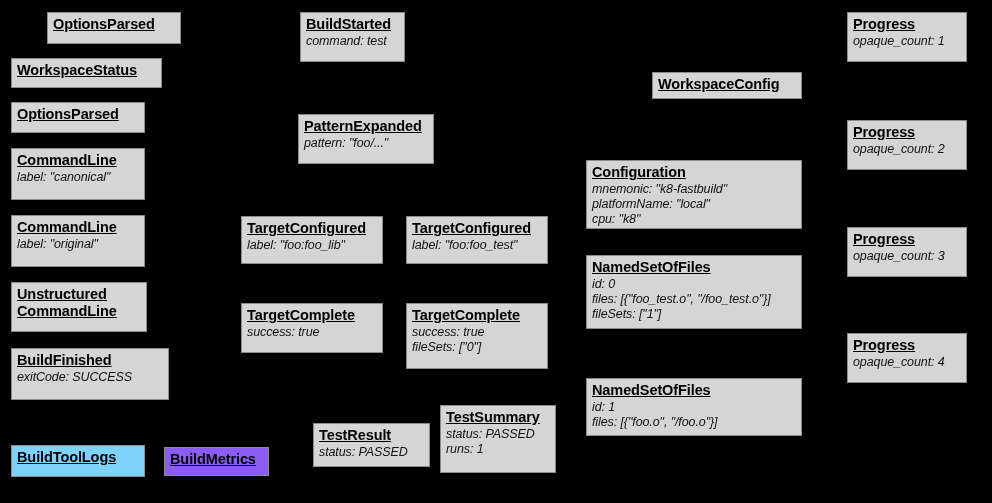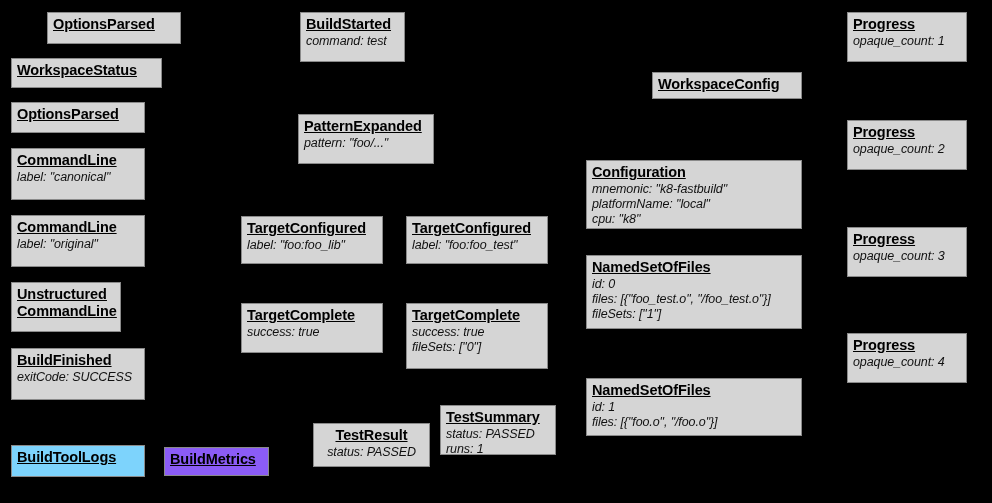--- a/index.html
+++ b/index.html
@@ -68,24 +68,24 @@
       <span class="fields">
         <span class="field">label: "canonical"</span>
       </span>
     </div>
     <div class="node" style="left: 11px; top: 215px; width: 134px; height: 52px; background: rgb(213, 213, 213); border-color: rgb(138, 138, 138);">
       <span class="title">CommandLine</span>
       <span class="fields">
         <span class="field">label: "original"</span>
       </span>
     </div>
-    <div class="node" style="left: 11px; top: 282px; width: 110px; height: 50px; background: rgb(213, 213, 213); border-color: rgb(138, 138, 138); text-decoration: underline;">
+    <div class="node" style="left: 11px; top: 282px; width: 136px; height: 50px; background: rgb(213, 213, 213); border-color: rgb(138, 138, 138); text-decoration: underline;">
       <span class="title wrap">Unstructured CommandLine</span>
     </div>
-    <div class="node" style="left: 11px; top: 348px; width: 134px; height: 52px; background: rgb(213, 213, 213); border-color: rgb(138, 138, 138);">
+    <div class="node" style="left: 11px; top: 348px; width: 158px; height: 52px; background: rgb(213, 213, 213); border-color: rgb(138, 138, 138);">
       <span class="title">BuildFinished</span>
       <span class="fields">
         <span class="field">exitCode: SUCCESS</span>
       </span>
     </div>
     <div class="node" style="left: 11px; top: 445px; width: 134px; height: 32px; background: #7dd3fc; border-color: rgb(138, 138, 138);">
       <span class="title">BuildToolLogs</span>
     </div>
     <div class="node" style="left: 164px; top: 447px; width: 105px; height: 29px; background: #8b5cf6; border-color: rgb(138, 138, 138);">
       <span class="title">BuildMetrics</span>
@@ -120,27 +120,27 @@
         <span class="field">success: true</span>
       </span>
     </div>
     <div class="node" style="left: 406px; top: 303px; width: 142px; height: 66px; background: rgb(213, 213, 213); border-color: rgb(138, 138, 138);">
       <span class="title">TargetComplete</span>
       <span class="fields">
         <span class="field">success: true</span>
         <span class="field">fileSets: ["0"]</span>
       </span>
     </div>
-    <div class="node" style="left: 313px; top: 423px; width: 117px; height: 44px; background: rgb(213, 213, 213); border-color: rgb(138, 138, 138); text-align: center;">
+    <div class="node" style="left: 313px; top: 423px; width: 117px; height: 44px; background: rgb(213, 213, 213); border-color: rgb(138, 138, 138);">
       <span class="title">TestResult</span>
       <span class="fields">
         <span class="field">status: PASSED</span>
       </span>
     </div>
-    <div class="node" style="left: 440px; top: 405px; width: 116px; height: 50px; background: rgb(213, 213, 213); border-color: rgb(138, 138, 138);">
+    <div class="node" style="left: 440px; top: 405px; width: 116px; height: 68px; background: rgb(213, 213, 213); border-color: rgb(138, 138, 138);">
       <span class="title">TestSummary</span>
       <span class="fields">
         <span class="field">status: PASSED</span>
         <span class="field">runs: 1</span>
       </span>
     </div>
     <div class="node" style="left: 652px; top: 72px; width: 150px; height: 27px; background: rgb(213, 213, 213); border-color: rgb(138, 138, 138);">
       <span class="title">WorkspaceConfig</span>
     </div>
     <div class="node" style="left: 586px; top: 160px; width: 216px; height: 69px; background: rgb(213, 213, 213); border-color: rgb(138, 138, 138);">

